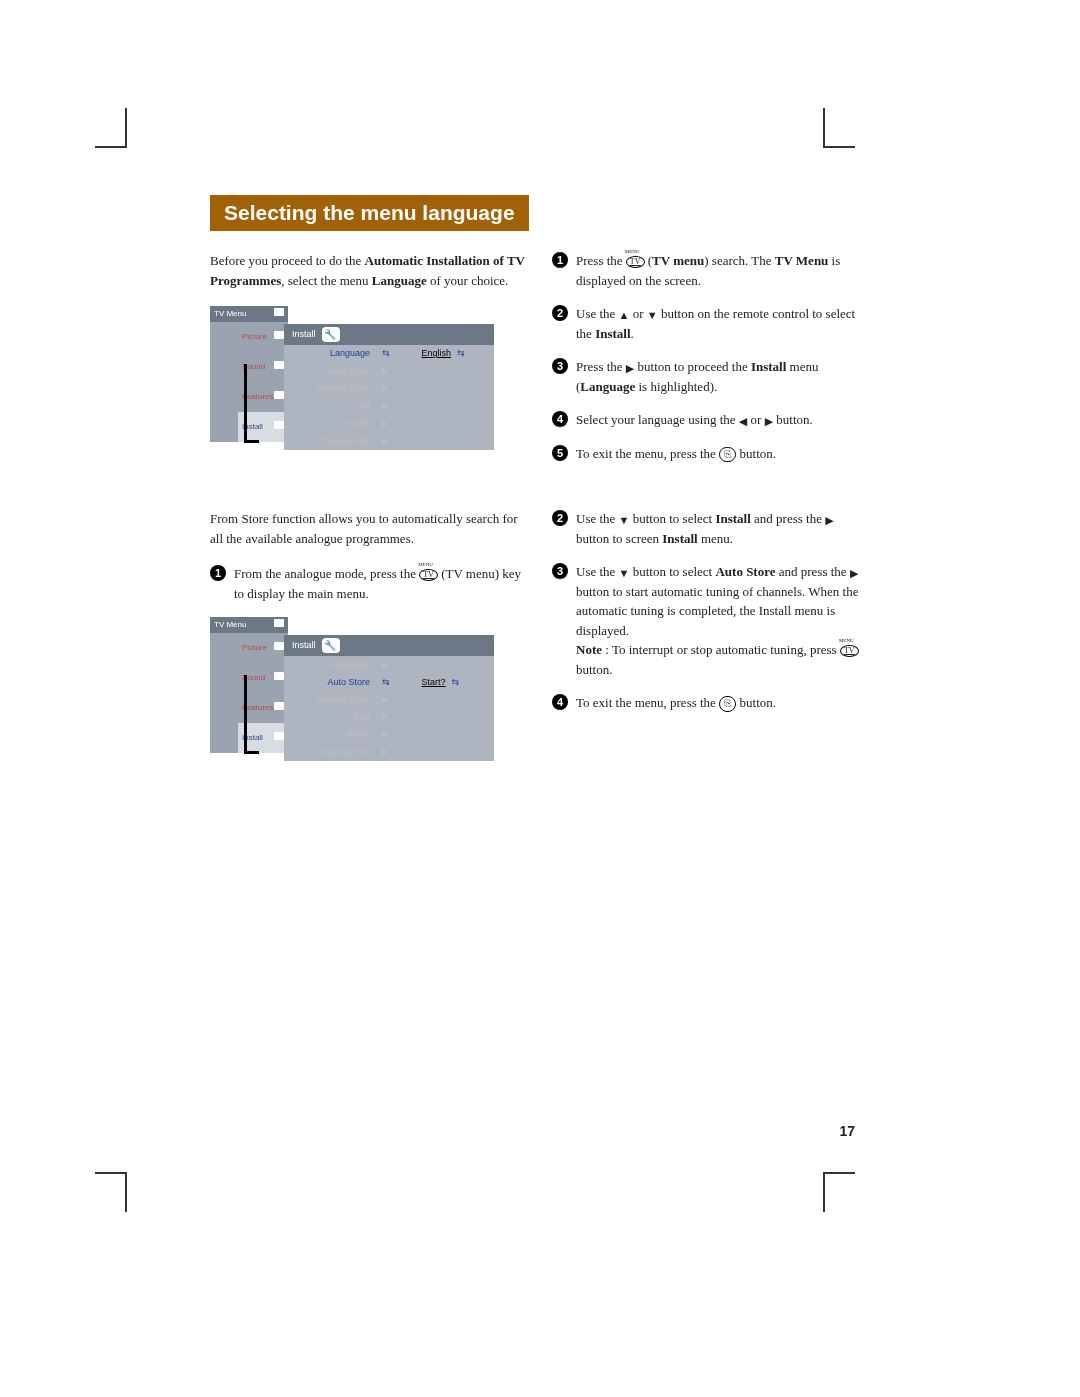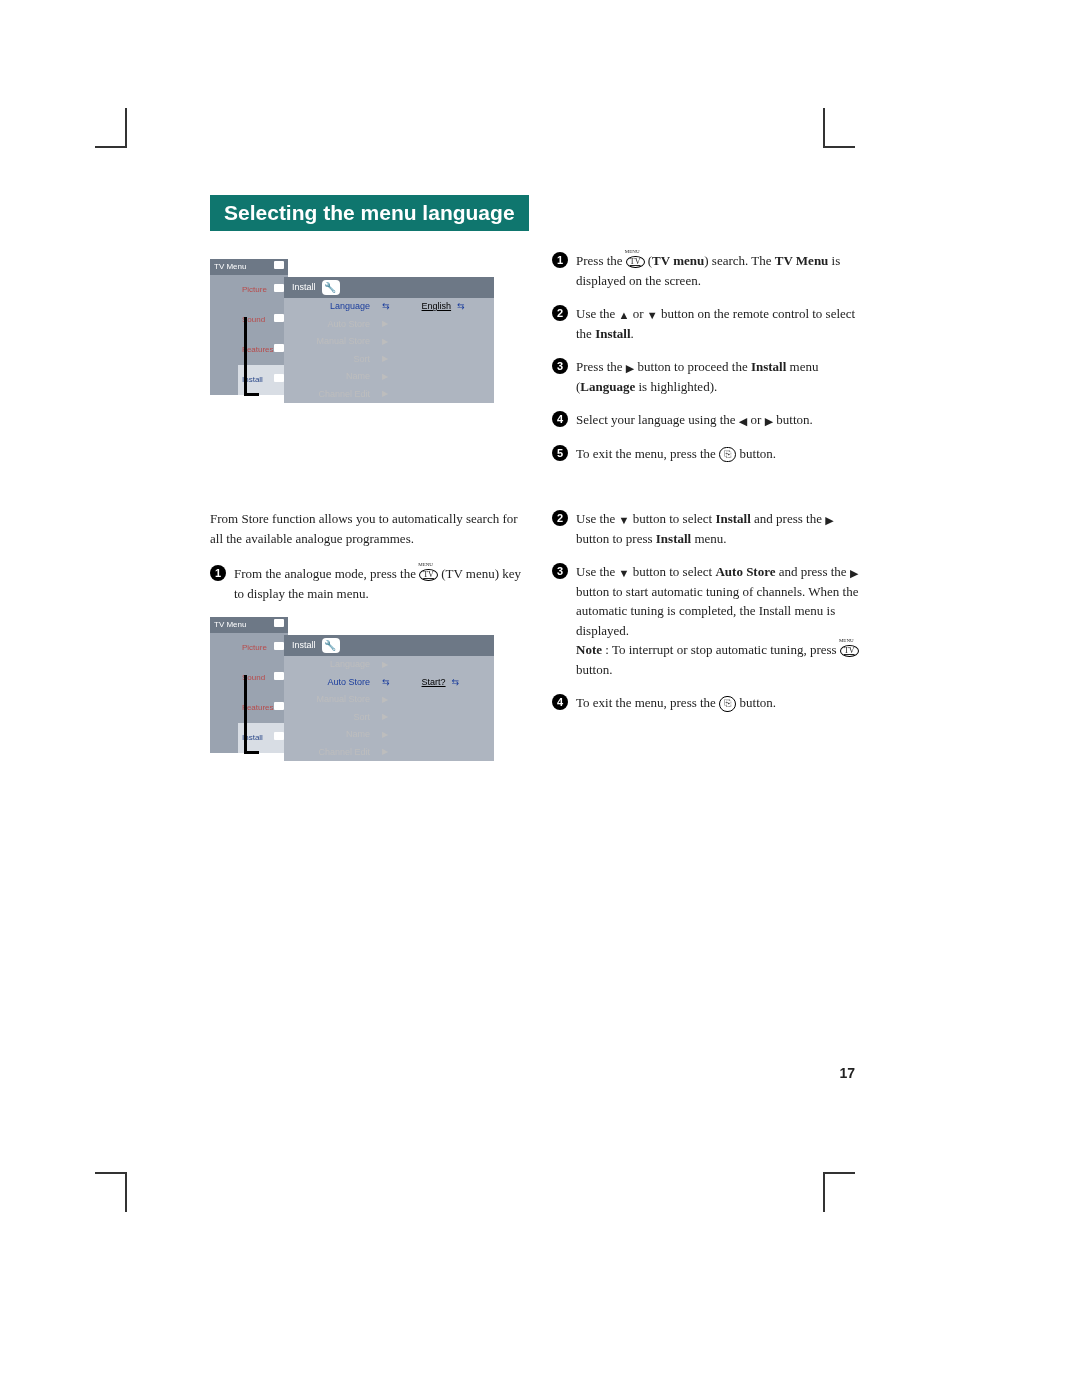--- a/index.html
+++ b/index.html
@@ -27,21 +27,21 @@
   .crop-br { right: 225px; bottom: 185px; border-left: 2px solid #333; }
   .crop-br::after { content:""; position:absolute; right:0; top:0; width:30px; border-top:2px solid #333;}
 
   .page {
     position: absolute;
     left: 210px;
     top: 195px;
     width: 660px;
   }
   .section-title {
-    background: #0f766e;
+    background: #a16207;
     color: #fff;
     font-weight: bold;
     font-size: 21px;
     padding: 6px 14px;
     display: inline-block;
     margin: 0 0 20px 0;
     font-family: Arial, sans-serif;
   }
   .two-col {
     display: flex;
@@ -145,41 +145,44 @@
     left: 34px;
     top: 58px;
     width: 12px;
     height: 76px;
     border-left: 3px solid #000;
     border-bottom: 3px solid #000;
   }
   .page-number {
     position:absolute;
     right: 225px;
-    top: 1065px;
+    top: 1123px;
     font-weight:bold;
     font-family: Arial, sans-serif;
     font-size:14px;
   }
 </style>
 </head>
 <body>
 
 <div class="crop-tl"></div>
 <div class="crop-tr"></div>
 <div class="crop-bl"></div>
 <div class="crop-br"></div>
 
 <div class="page">
 
   
   <h2 class="section-title">Selecting the menu language</h2>
 
   <div class="two-col">
     <div class="col">
+      <div class="intro-text">
+        <span>Before you proceed to do the </span><b>Automatic Installation of TV Programmes</b><span>, select the menu </span><b>Language</b><span> of your choice.</span>
+      </div>
 
       <div class="osd-wrap">
         <div class="osd-main-box">
           <div class="osd-main-title">
               <span>TV Menu</span>
               <span class="osd-mini-icon"></span>
             </div>
           <div class="osd-main-item">
               <span>Picture</span>
               <span class="osd-mini-icon"></span>
@@ -328,21 +331,21 @@
               <span class="label">Channel Edit</span>
               <span class="chev">▶</span>
             </div>
         </div>
       </div>
     </div>
 
     <div class="col">
       <div class="step">
           <span class="step-num">2</span>
-          <span class="step-text"><span>Use the </span><span class="arrow">▼</span><span> button to select </span><b>Install</b><span> and press the </span><span class="arrow">▶</span><span> button to press </span><b>Install</b><span>  menu.</span></span>
+          <span class="step-text"><span>Use the </span><span class="arrow">▼</span><span> button to select </span><b>Install</b><span> and press the </span><span class="arrow">▶</span><span> button to screen </span><b>Install</b><span>  menu.</span></span>
         </div>
       <div class="step">
           <span class="step-num">3</span>
           <span class="step-text"><span>Use the </span><span class="arrow">▼</span><span> button to select </span><b>Auto Store</b><span> and press the </span> <span class="arrow">▶</span><span> button to start automatic tuning of channels.  When the automatic tuning is completed, the Install menu is displayed.</span><br><b>Note</b><span> : To interrupt or stop automatic tuning, press </span><span class="tv-icon">TV</span><span> button.</span></span>
         </div>
       <div class="step">
           <span class="step-num">4</span>
           <span class="step-text"><span>To exit the menu, press the </span> <span class="exit-icon">⎘</span> <span> button.</span></span>
         </div>
     </div>

